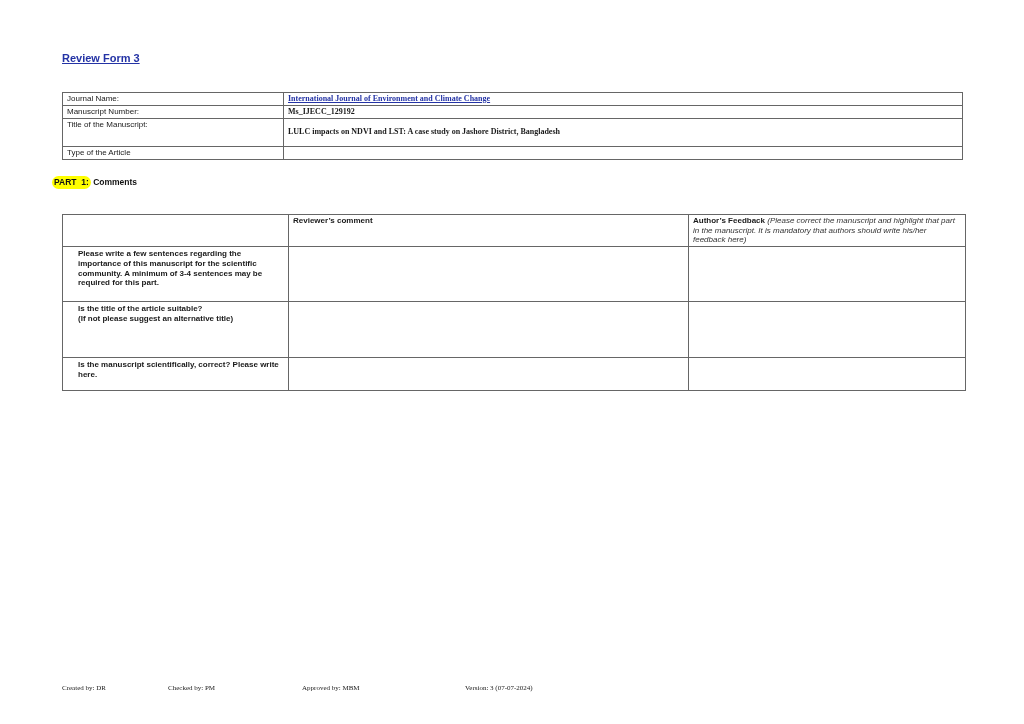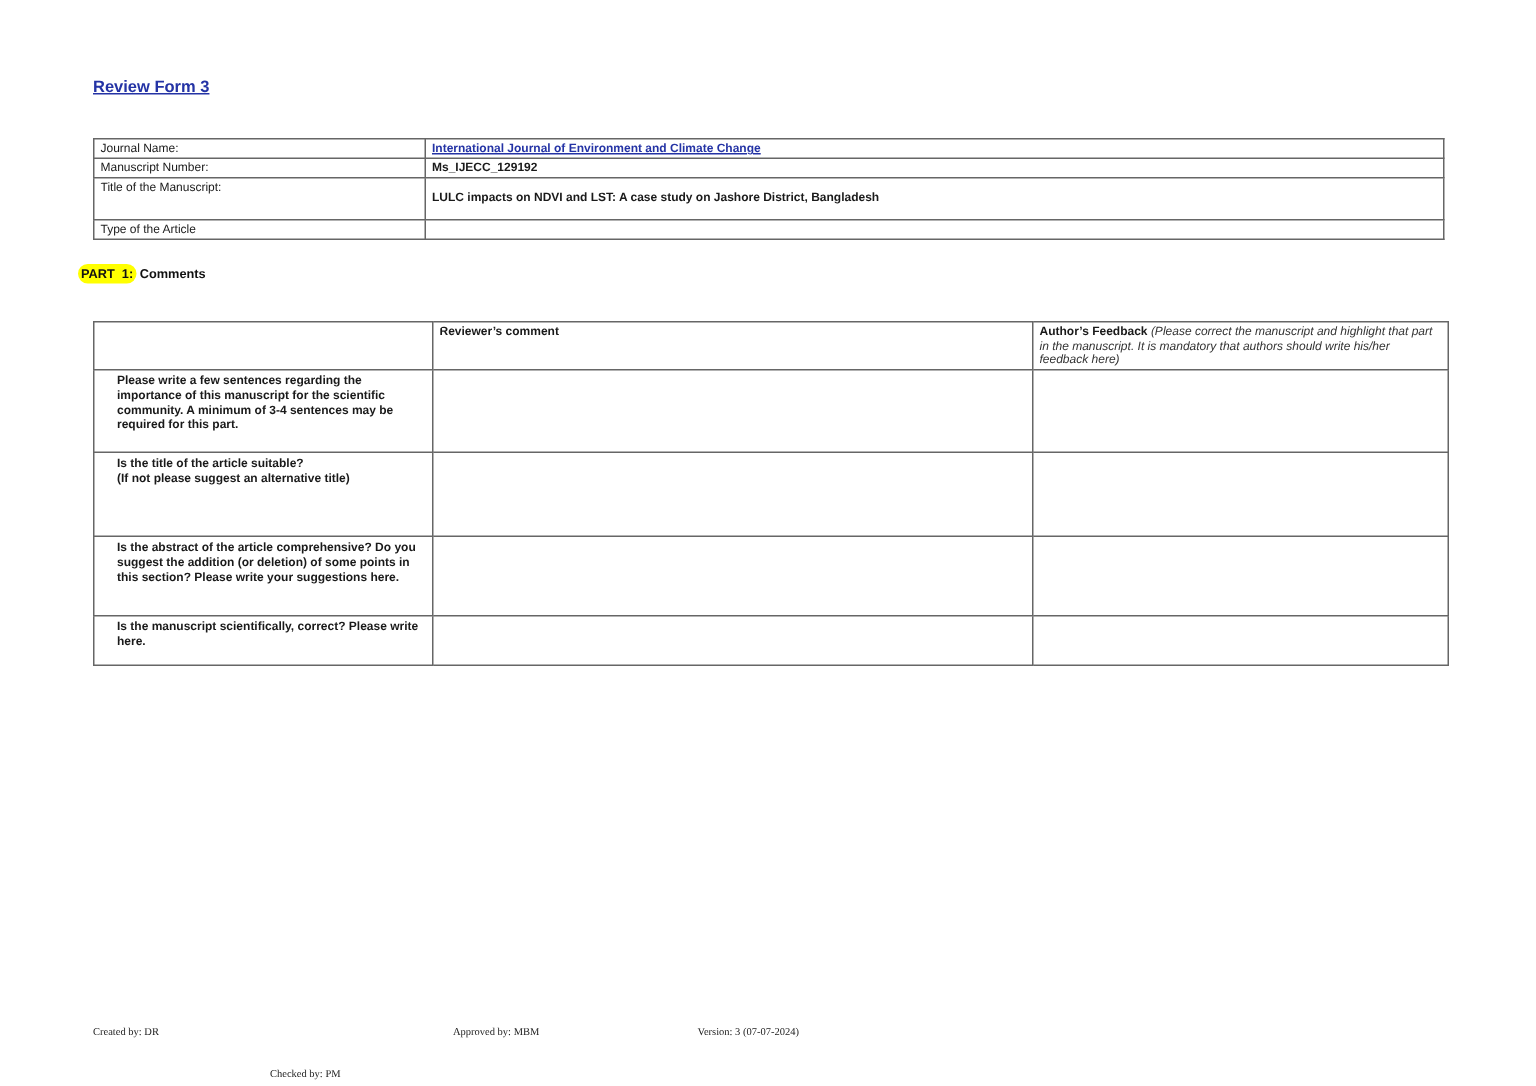--- a/index.html
+++ b/index.html
@@ -30,21 +30,21 @@
     border:1px solid var(--border-color);
     font-size:8px; line-height:9.7px;
     padding:1px 4px;
     vertical-align:top;
     overflow:hidden;
     word-wrap:break-word;
   }
 
   .info-table{ position:absolute; left:62px; top:92px; width:901px; }
   .info-table .lbl{ font-weight:400; }
-  .info-table .val{ font-weight:700; }
+  .info-table .val{ font-weight:700;font-family:Liberation Serif, serif; }
   .info-table .valmid{ vertical-align:middle; }
   .journal-link{
     color:var(--link-blue);
     font-weight:700;
     text-decoration:underline;
     cursor:pointer;
   }
 
   .part-heading{
     position:absolute; left:52px; top:177px;
@@ -67,21 +67,21 @@
   .author-note{
     font-style:italic; font-weight:400; color:#333;
   }
 
   .footer-item{
     position:absolute; top:684px;
     font-family:"Liberation Serif", serif;
     font-size:7px; color:#222;
     white-space:nowrap;
   }
-  .f1{ left:62px; } .f2{ left:180px;margin-top:28px; } .f3{ left:302px;text-align:right; } .f4{ left:465px; }
+  .f1{ left:62px; } .f2{ left:168px; } .f3{ left:302px;text-align:right; } .f4{ left:465px; }
 </style>
 </head>
 <body>
 
 <div class="page">
 
   <div class="doc-title">Review Form 3</div>
 
   <table class="info-table">
     <colgroup>
@@ -130,25 +130,20 @@
       <td class="qcell">Please write a few sentences regarding the importance of this manuscript for the scientific community. A minimum of 3-4 sentences may be required for this part.</td>
       <td></td>
       <td></td>
     </tr>
     <tr style="height:56px">
       <td class="qcell">Is the title of the article suitable?
 (If not please suggest an alternative title)</td>
       <td></td>
       <td></td>
     </tr>
-    <tr style="height:53px">
-      <td class="qcell">Is the abstract of the article comprehensive? Do you suggest the addition (or deletion) of some points in this section? Please write your suggestions here.</td>
-      <td></td>
-      <td></td>
-    </tr>
     <tr style="height:33px">
       <td class="qcell">Is the manuscript scientifically, correct? Please write here.</td>
       <td></td>
       <td></td>
     </tr>
   </tbody>
     </table>
 
   <div class="footer-item f1">Created by: DR</div>
   <div class="footer-item f2">Checked by: PM</div>

